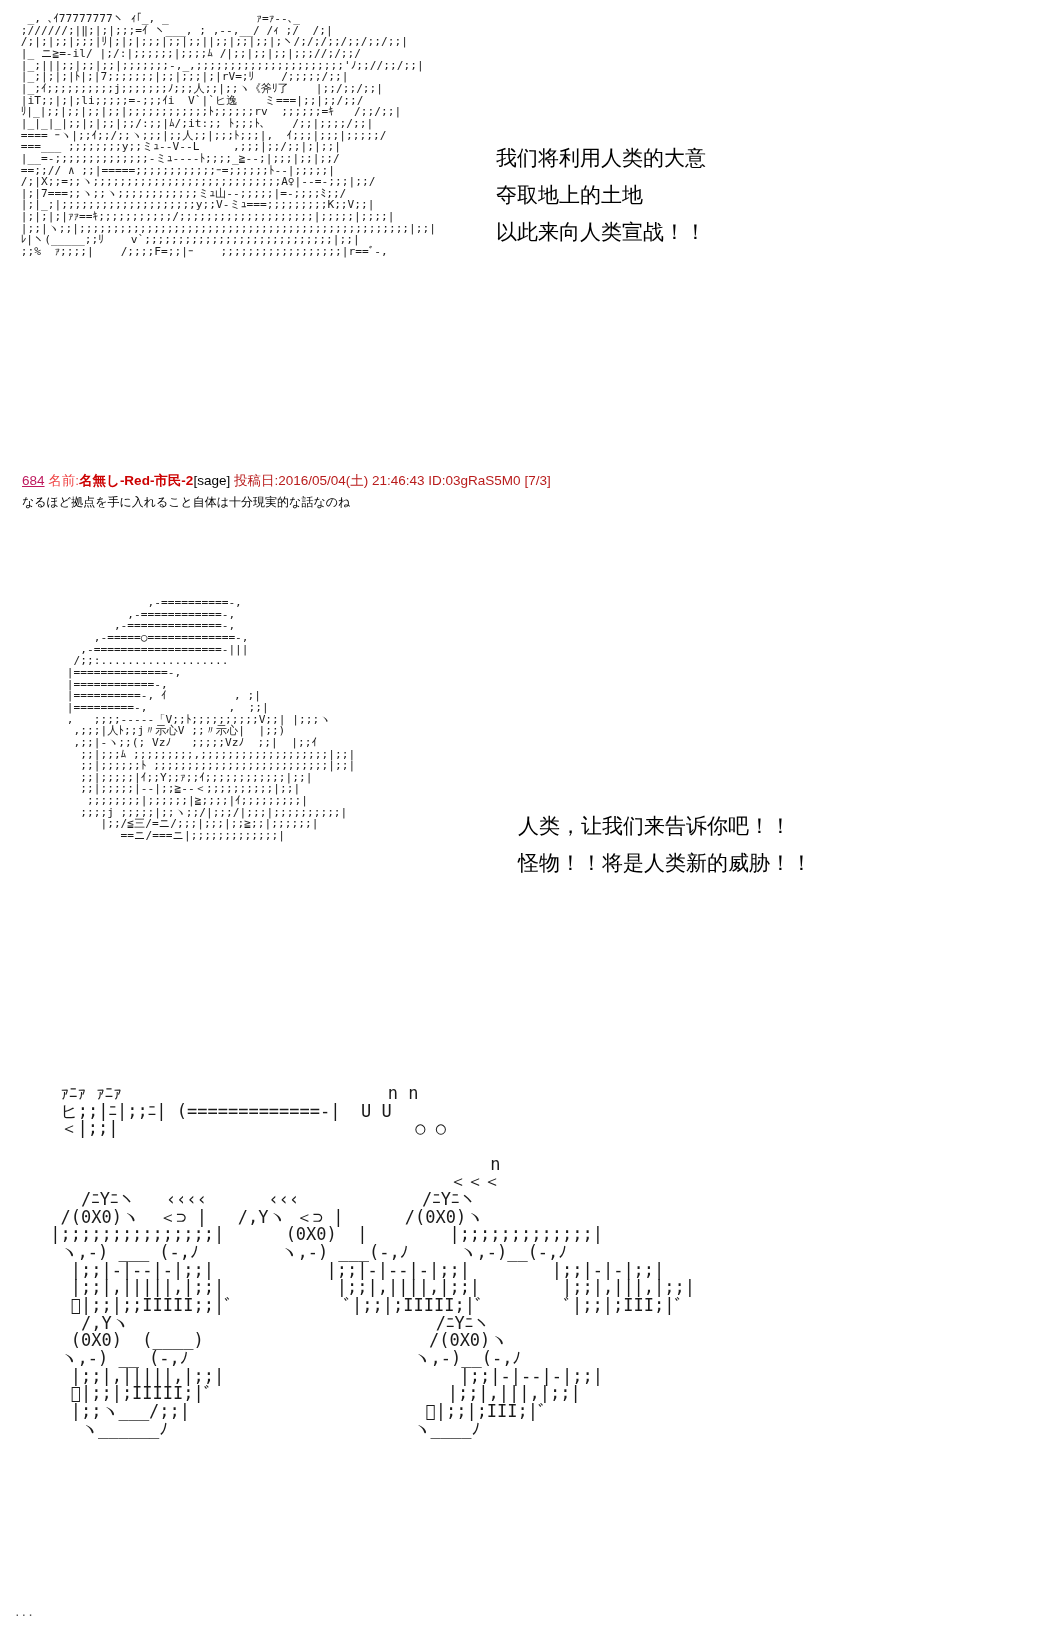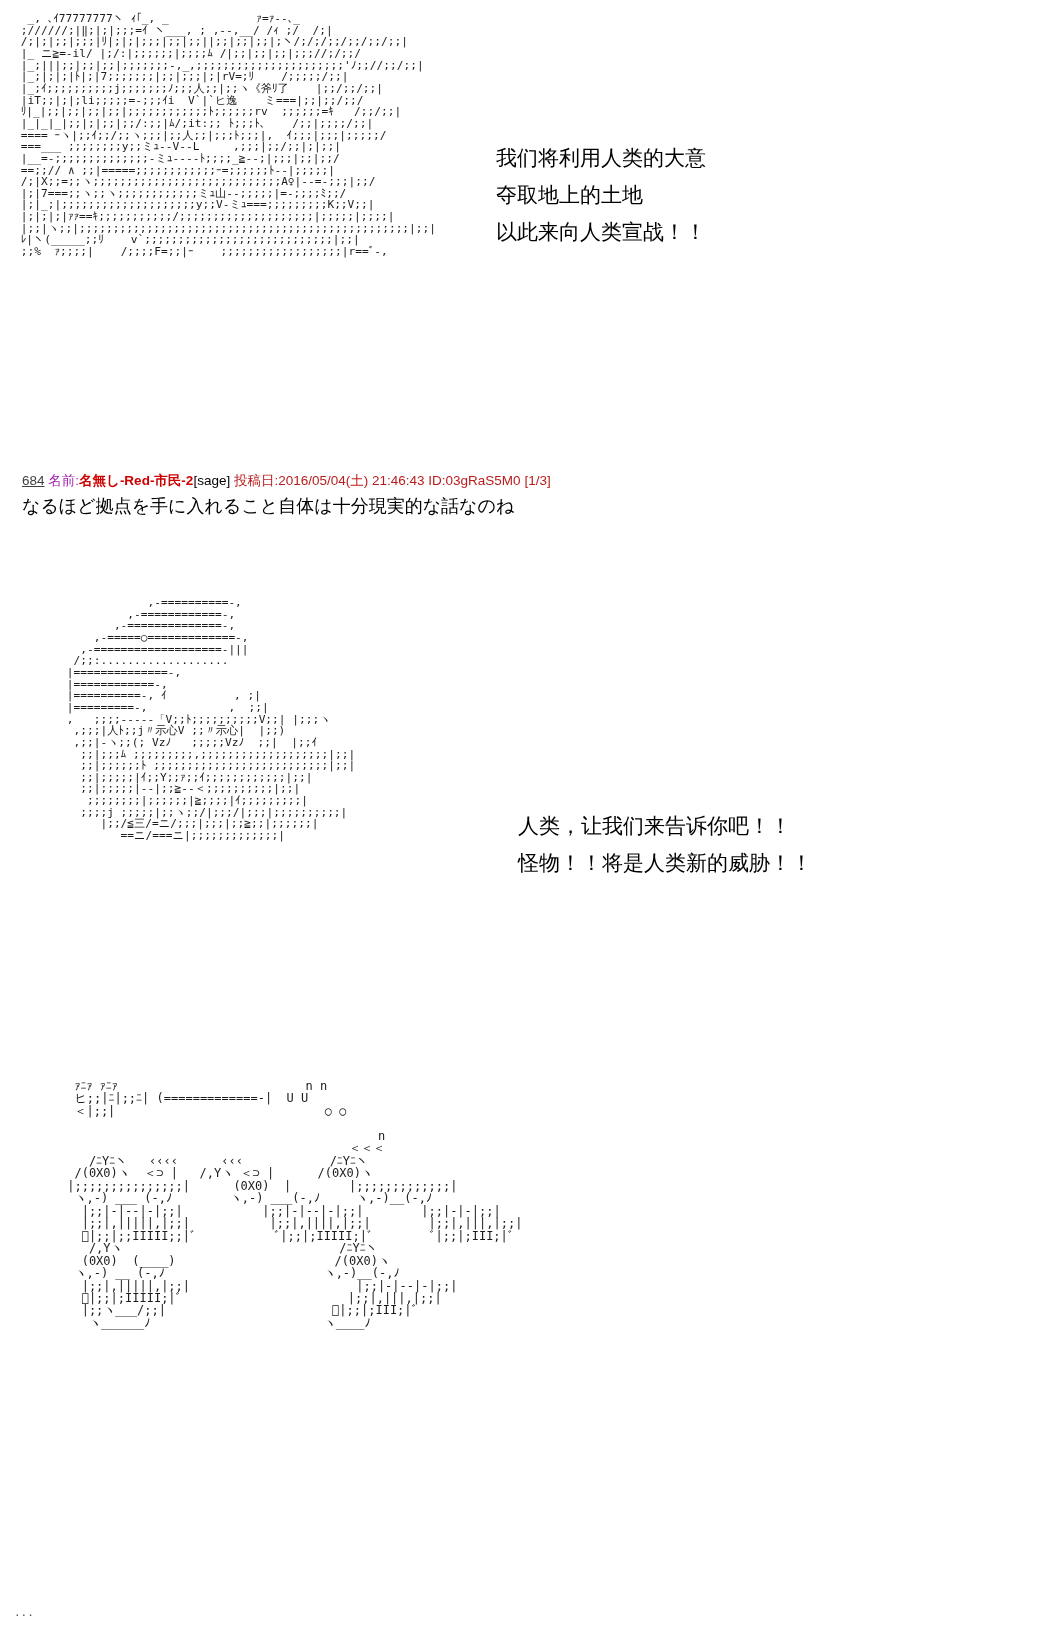--- a/index.html
+++ b/index.html
@@ -38,22 +38,21 @@
   .aa-2 {
     position: absolute;
     left: 60px;
     top: 586px;
     font-size: 11.2px;
   }
   .aa-3 {
     position: absolute;
     left: 40px;
     top: 1068px;
-    font-size: 12px;
-    margin-left: 20px;
+    font-size: 17px;
   }
 
   
   .dialogue {
     position: absolute;
     font-family: "DejaVu Sans", "Liberation Sans", sans-serif;
     font-size: 21px;
     color: #000000;
     line-height: 1.75;
     white-space: pre-line;
@@ -65,38 +64,38 @@
   .post {
     position: absolute;
     left: 22px;
     font-size: 13.5px;
     color: #000000;
     white-space: nowrap;
   }
   .post-684 { top: 472px; }
   .post-685 { top: 532px; }
 
-  .post-num { color: #404040; text-decoration: underline; }
-  .post-label { color: #a21caf; }
+  .post-num { color: #be185d; text-decoration: underline; }
+  .post-label { color: #ef4444; }
   .post-name-red {
     color: #cc0000;
     font-weight: bold;
     margin-top: 23px;
   }
   .post-name-green {
     color: #1a7a1a;
     font-weight: bold;
   }
   .post-sage { color: #000000; }
   .post-meta { color: #b91c1c; }
   .post-body {
     position: absolute;
     left: 22px;
     top: 494px;
-    font-size: 18px;
+    font-size: 12px;
     color: #000000;
     font-family: "DejaVu Sans", "Liberation Sans", sans-serif;
   }
   .mail-box {
     display: inline-block;
     width: 8px;
     height: 11px;
     border: 1px solid #444;
     vertical-align: -1px;
     margin: 0 2px;
@@ -139,21 +138,21 @@
 
   <div class="dialogue dialogue-1">我们将利用人类的大意
 夺取地上的土地
 以此来向人类宣战！！</div>
 
   <div class="post post-684">
     <span class="post-num">684</span>
     <span class="post-label">名前:</span><span class="post-name-red">名無し-Red-市民-2</span><span class="post-sage">[sage]</span>
     <span class="post-meta">投稿日:</span><span class="post-meta">2016/05/04(土) 21:46:43</span>
     <span class="post-meta">ID:03gRaS5M0</span>
-    <span class="post-meta">[1/3]</span>
+    <span class="post-meta">[7/3]</span>
   </div>
   <div class="post-body">なるほど拠点を手に入れること自体は十分現実的な話なのね</div>
 
 
   <pre class="aa aa-2">             ,-==========-,
           ,-============-,
         ,-==============-,
      ,-=====○=============-,
    ,-===================-|||
   /;;:...................

